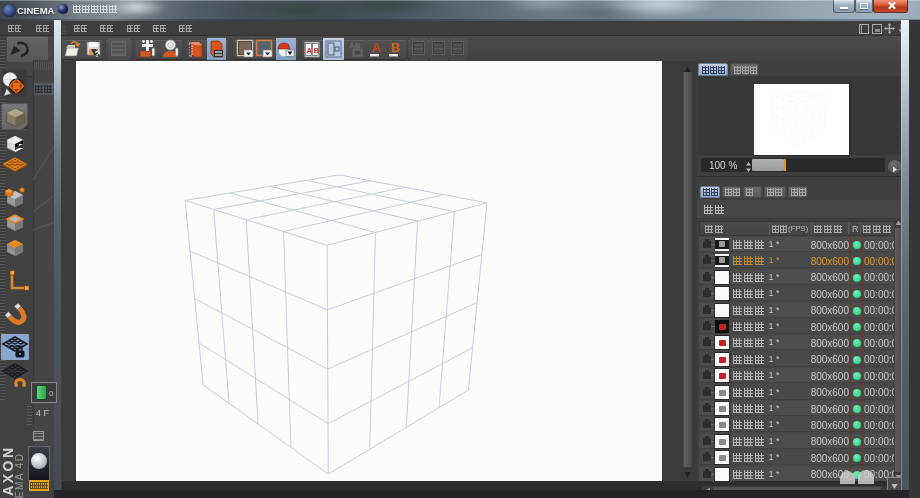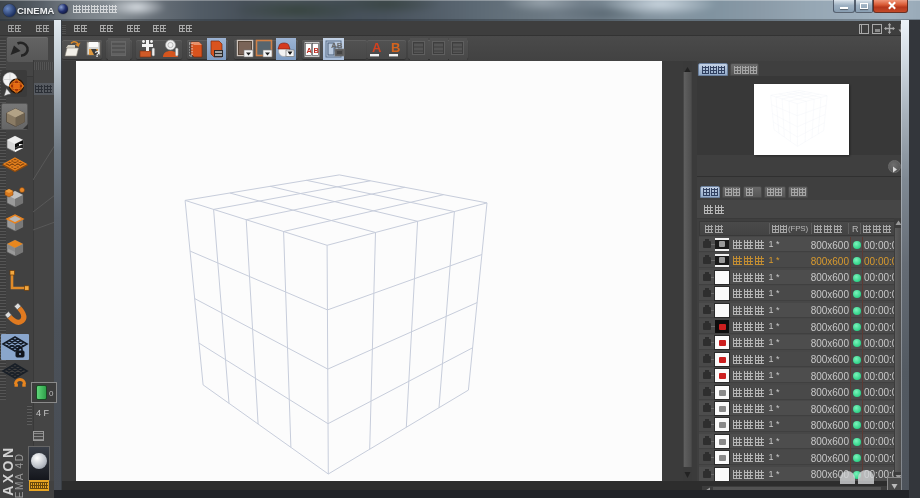--- a/index.html
+++ b/index.html
@@ -147,21 +147,21 @@
 <rect x="8.5" y="5.5" width="6" height="12" fill="#fff" stroke="#444" stroke-width=".6"></rect>
 <text x="2.5" y="14.5" font-size="7.5" font-weight="bold" fill="#c03024" font-family="Liberation Sans">A</text>
 <text x="9.5" y="14.5" font-size="7.5" font-weight="bold" fill="#c03024" font-family="Liberation Sans">B</text>
       </svg></div>
 <div class="a" style="left:323px;top:38px;width:21px;height:22px;background:linear-gradient(#c3d2e6,#a7bcd8);">
 <svg width="21" height="22" viewBox="0 0 21 22">
 <rect x="3" y="3" width="15" height="16" fill="#b9c9de" stroke="#5a6e88" stroke-width="1"></rect>
 <rect x="5" y="5" width="6" height="12" fill="none" stroke="#4a5e78" stroke-width="1"></rect>
 <rect x="12" y="9" width="4" height="4" fill="none" stroke="#4a5e78" stroke-width="1"></rect>
       </svg></div>
-<div class="a" style="left:329px;top:38px;width:18px;height:22px;">
+<div class="a" style="left:347px;top:38px;width:18px;height:22px;">
 <svg width="18" height="22" viewBox="0 0 18 22">
 <text x="2" y="10" font-size="8" font-weight="bold" fill="#6a6a6a" font-family="Liberation Sans">AB</text>
 <rect x="6" y="11" width="9" height="7" fill="#5a5a5a" stroke="#777" stroke-width=".7"></rect>
 <rect x="8" y="13" width="5" height="3" fill="#444"></rect>
       </svg></div>
 <div class="a" style="left:369px;top:38px;width:17px;height:22px;">
 <svg width="17" height="22" viewBox="0 0 17 22">
 <text x="3" y="14" font-size="13" font-weight="bold" fill="#d4401e" font-family="Liberation Sans">A</text>
 <rect x="1" y="16" width="9" height="2.4" fill="#f2f2f2"></rect>
       </svg></div>
@@ -195,20 +195,29 @@
         </svg></div>
 </div>
 <div class="a" style="left:697px;top:61px;width:206px;height:429px;background:#3f3f3f"></div>
 <div class="a" style="left:698px;top:63px;width:30px;height:13px;background:linear-gradient(#c2d0e4,#93abc9);border:1px solid #6a7f9c;border-radius:2px 2px 0 0;padding:2px 3px;white-space:nowrap;overflow:hidden"><i class="g" style="width:7px;height:8px;color:#1d2c4d;margin-right:1px"></i><i class="g" style="width:7px;height:8px;color:#1d2c4d;margin-right:1px"></i><i class="g" style="width:7px;height:8px;color:#1d2c4d;margin-right:1px"></i></div>
 <div class="a" style="left:730px;top:63px;width:29px;height:13px;background:linear-gradient(#686868,#575757);border:1px solid #494949;border-radius:2px 2px 0 0;padding:2px 3px;white-space:nowrap;overflow:hidden"><i class="g" style="width:7px;height:8px;color:#b2b2b2;margin-right:1px"></i><i class="g" style="width:7px;height:8px;color:#b2b2b2;margin-right:1px"></i><i class="g" style="width:7px;height:8px;color:#b2b2b2;margin-right:1px"></i></div>
 <div class="a" style="left:697px;top:76px;width:206px;height:79px;background:#383838"></div>
 <div class="a" style="left:754px;top:84px;width:95px;height:71px;background:#fff;box-shadow:1px 1px 2px rgba(0,0,0,.4)">
 <svg width="95" height="71" viewBox="160 140 380 380" fill="none">
         <path d="M185.1 200.4L327.1 245.3M190.1 251.1L327.5 309.9M194.7 298.6L327.8 369.1M199.0 343.1L328.0 423.7M203.1 384.9L185.1 200.4M203.1 384.9L328.3 474.0M229.0 403.4L213.6 209.4M229.9 193.0L375.5 232.5M258.1 424.1L246.2 219.7M270.1 186.3L417.6 221.3M290.9 447.4L283.6 231.5M306.4 180.3L454.4 211.6M328.3 474.0L327.1 245.3M339.3 174.9L185.1 200.4M339.3 174.9L487.0 202.9M369.7 449.2L375.5 232.5M370.4 180.8L213.6 209.4M404.9 187.3L246.2 219.7M406.3 427.3L417.6 221.3M439.0 407.7L454.4 211.6M443.5 194.7L283.6 231.5M468.4 390.1L328.3 474.0M468.4 390.1L487.0 202.9M472.6 347.8L328.0 423.7M477.1 302.6L327.8 369.1M481.9 254.5L327.5 309.9M487.0 202.9L327.1 245.3" stroke="#eef1f6" stroke-width="2"></path>
       </svg></div>
+<div class="a" style="left:701px;top:158px;width:184px;height:14px;background:#292929;border-radius:2px">
+<div class="a" style="left:8px;top:2px;font-size:10px;color:#d2d2d2">100&nbsp;%</div>
+<div class="a" style="left:44px;top:1px;width:7px;height:12px"><svg width="7" height="12">
+          <path d="M3.5 1 L6 4.5 L1 4.5 Z" fill="#b5b5b5"></path>
+          <path d="M3.5 11 L6 7.5 L1 7.5 Z" fill="#b5b5b5"></path>
+        </svg></div>
+<div class="a" style="left:51px;top:1px;width:32px;height:12px;background:linear-gradient(#b3b3b3,#9a9a9a);border-radius:1px"></div>
+<div class="a" style="left:83px;top:1px;width:2px;height:12px;background:#e89612"></div>
+</div>
 <div class="a" style="left:888px;top:160px;width:13px;height:13px;border-radius:50%;background:radial-gradient(circle at 40% 35%,#6e6e6e,#4e4e4e);border:1px solid #6a6a6a">
 <svg width="11" height="11">
         <path d="M4 2.5 L8 5.5 L4 8.5 Z" fill="#d8d8d8"></path>
       </svg></div>
 <div class="a" style="left:697px;top:176px;width:206px;height:1px;background:#303030"></div>
 <div class="a" style="left:700px;top:186px;width:20px;height:12px;background:linear-gradient(#c2d0e4,#93abc9);border:1px solid #6a7f9c;border-radius:2px 2px 0 0;padding:1px 2px;white-space:nowrap;overflow:hidden"><i class="g" style="width:7px;height:8px;color:#1d2c4d;margin-right:1px"></i><i class="g" style="width:7px;height:8px;color:#1d2c4d;margin-right:1px"></i></div>
 <div class="a" style="left:722px;top:186px;width:19px;height:12px;background:linear-gradient(#686868,#575757);border:1px solid #494949;border-radius:2px 2px 0 0;padding:1px 2px;white-space:nowrap;overflow:hidden"><i class="g" style="width:7px;height:8px;color:#b2b2b2;margin-right:1px"></i><i class="g" style="width:7px;height:8px;color:#b2b2b2;margin-right:1px"></i></div>
 <div class="a" style="left:743px;top:186px;width:19px;height:12px;background:linear-gradient(#686868,#575757);border:1px solid #494949;border-radius:2px 2px 0 0;padding:1px 2px;white-space:nowrap;overflow:hidden"><i class="g" style="width:7px;height:8px;color:#b2b2b2;margin-right:1px"></i></div>
 <div class="a" style="left:764px;top:186px;width:22px;height:12px;background:linear-gradient(#686868,#575757);border:1px solid #494949;border-radius:2px 2px 0 0;padding:1px 2px;white-space:nowrap;overflow:hidden"><i class="g" style="width:7px;height:8px;color:#b2b2b2;margin-right:1px"></i><i class="g" style="width:7px;height:8px;color:#b2b2b2;margin-right:1px"></i></div>
 <div class="a" style="left:788px;top:186px;width:20px;height:12px;background:linear-gradient(#686868,#575757);border:1px solid #494949;border-radius:2px 2px 0 0;padding:1px 2px;white-space:nowrap;overflow:hidden"><i class="g" style="width:7px;height:8px;color:#b2b2b2;margin-right:1px"></i><i class="g" style="width:7px;height:8px;color:#b2b2b2;margin-right:1px"></i></div>

